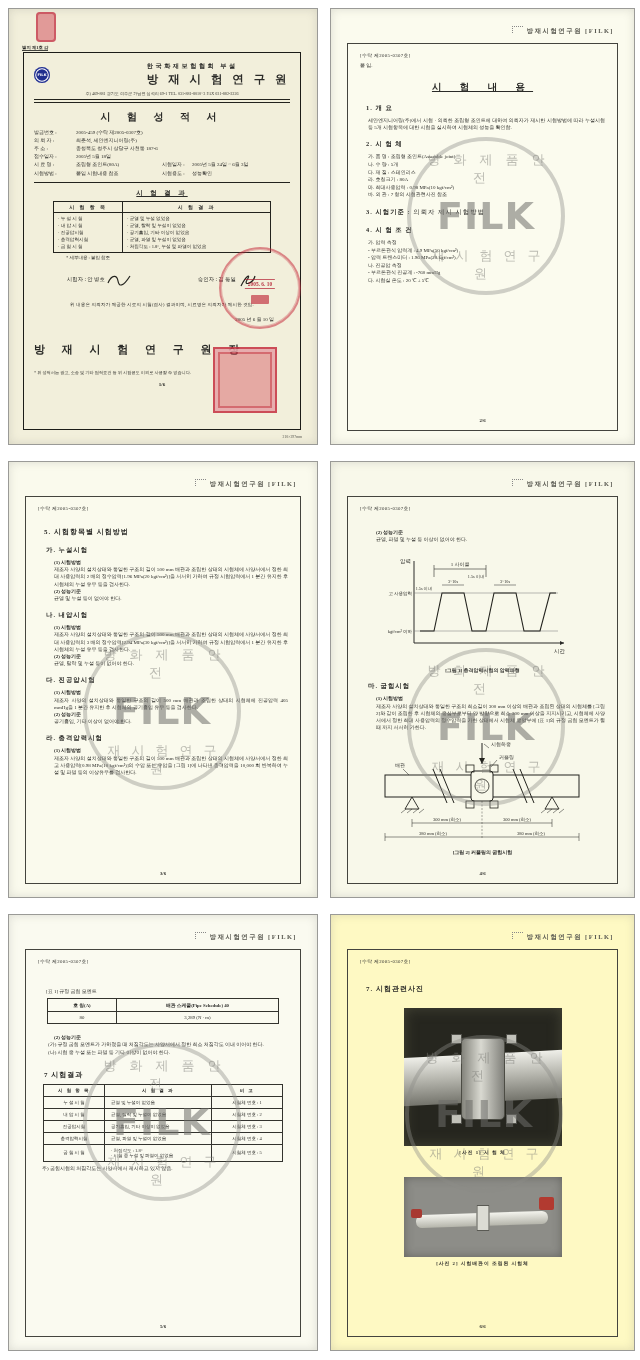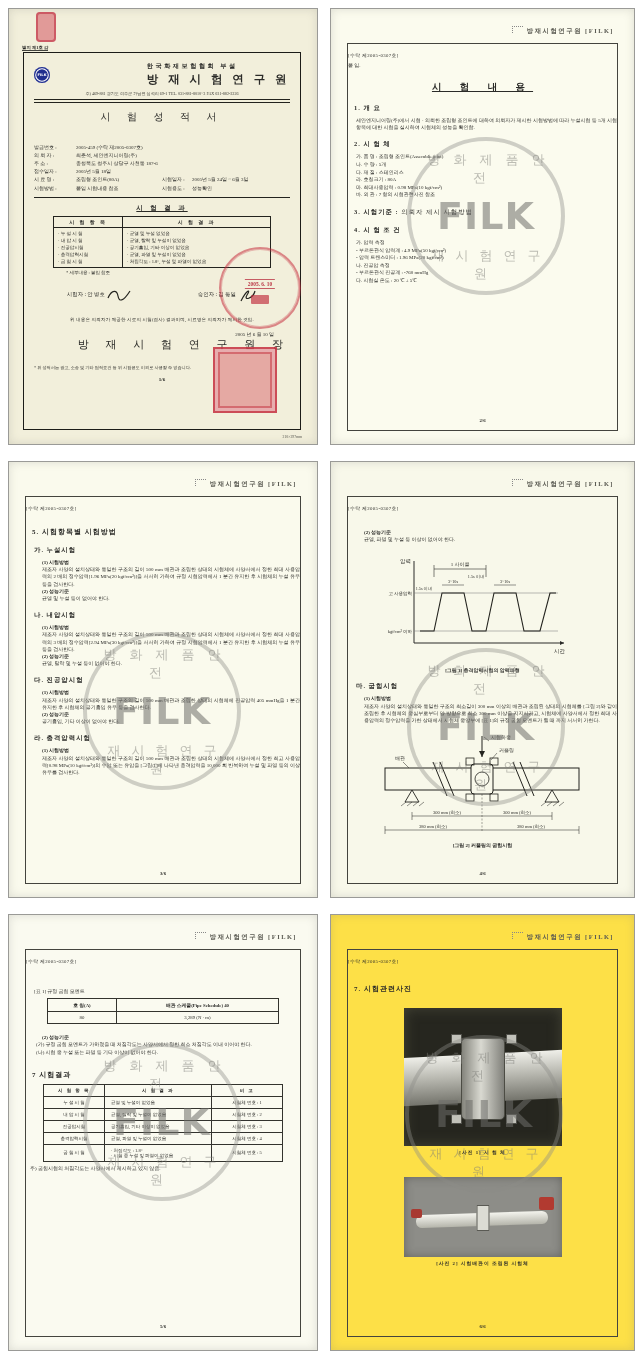--- a/index.html
+++ b/index.html
@@ -5,26 +5,26 @@
   html,body{margin:0;padding:0;}
   body{width:640px;background:#ffffff;font-family:"Liberation Serif",serif;color:#2b2b28;}
   .grid{display:grid;grid-template-columns:310px 305px;column-gap:12px;row-gap:16px;padding:8px 5px 7px 8px;}
   .tile{position:relative;height:437px;border:1px solid #9a9a97;box-sizing:border-box;overflow:hidden;
         box-shadow:inset 0 0 10px rgba(120,120,110,.22);}
   .paper1{background:#f2efdb;}
   .paper2{background:#fbfbee;}
   .paper3{background:#fafaed;}
   .paper4{background:#f8f8ea;}
   .paper5{background:#fafaf0;}
-  .paper6{background:#fde047;}
+  .paper6{background:#fef9c3;}
 
   
   .hdr{position:absolute;top:17px;right:20px;font-size:6.4px;letter-spacing:1.5px;color:#5a5a52;font-weight:bold;}
   .hdr .dots{display:inline-block;width:10px;height:6px;border-left:1px dotted #888;border-top:1px dotted #888;margin-right:4px;}
-  .frame{position:absolute;left:16px;right:16px;top:34px;bottom:13px;border:1px solid #44443e;padding:8px 0;overflow:hidden;}
+  .frame{position:absolute;left:16px;right:16px;top:34px;bottom:13px;border:1px solid #44443e;padding:8px 12px;overflow:hidden;}
   .consign{font-size:4.8px;letter-spacing:.4px;}
   .pnum{position:absolute;bottom:7px;left:0;right:0;text-align:center;font-size:4.8px;font-weight:bold;}
   .wm{position:absolute;width:150px;height:150px;border:4px solid rgba(140,140,135,.4);border-radius:50%;
       color:rgba(125,125,120,.5);pointer-events:none;}
   .wm .top{position:absolute;top:10px;left:0;width:100%;text-align:center;letter-spacing:13px;font-size:13px;text-indent:13px;}
   .wm .mid{position:absolute;top:50%;left:50%;transform:translate(-50%,-50%);font-size:38px;font-weight:bold;
            font-family:"DejaVu Sans",sans-serif;letter-spacing:1px;color:rgba(110,110,105,.55);}
   .wm .bot{position:absolute;bottom:8px;left:0;width:100%;text-align:center;letter-spacing:11px;font-size:13px;text-indent:11px;}
   .h2{font-size:6.4px;font-weight:bold;letter-spacing:1px;margin:9px 6px 4px;}
   .t{font-size:5px;line-height:7.2px;text-align:justify;}
@@ -37,36 +37,36 @@
   .p1-corner{position:absolute;left:13px;top:36px;font-size:4.4px;font-weight:bold;border-bottom:.5px solid #44443e;}
   .frame1{position:absolute;left:14px;right:16px;top:43px;bottom:14px;border:1.6px solid #1c1c18;padding:7px 10px;overflow:hidden;}
   .orghead{display:flex;align-items:center;justify-content:space-between;gap:8px;margin-top:2px;}
   .logo{width:16px;height:16px;border-radius:50%;background:#202e8e;color:#fff;display:flex;align-items:center;justify-content:center;
         font-family:"DejaVu Sans",sans-serif;font-size:3.6px;font-weight:bold;
         box-shadow:inset 0 0 0 1.2px #202e8e, inset 0 0 0 2.2px #ffffff;}
   .org1{font-size:6.2px;font-weight:bold;letter-spacing:2.5px;}
   .org2{font-size:11.5px;font-weight:bold;letter-spacing:3.5px;margin-top:1px;}
   .addr{text-align:center;font-size:4.1px;margin-top:4px;color:#3a3a34;}
   .dblrule{height:2.6px;border-top:1.4px solid #23231e;border-bottom:.7px solid #23231e;margin-top:2.5px;}
-  .title1{text-align:center;font-size:10px;font-weight:normal;letter-spacing:7px;margin:7px 0 20px;}
+  .title1{text-align:center;font-size:10px;font-weight:bold;letter-spacing:7px;margin:7px 0 5px;}
   .fr{display:flex;font-size:5px;line-height:8.1px;}
   .fl{width:42px;flex:none;}
   .half{display:flex;flex:1;}
   .rtitle{text-align:center;font-size:6.4px;font-weight:bold;letter-spacing:3px;text-decoration:underline;margin:6px 0 3px;}
   .rt1{border-collapse:collapse;margin:1px auto;width:218px;font-size:4.6px;}
   .rt1 th,.rt1 td{border:1px solid #23231e;padding:2px 4px;vertical-align:top;}
   .rt1 th{font-size:5px;letter-spacing:2px;font-weight:bold;text-align:center;}
   .rt1 .c1{width:60px;}
   .rt1 td div{line-height:7px;white-space:nowrap;}
   .detail{font-size:4.5px;margin:2px 0 0 32px;}
   .sigrow{display:flex;justify-content:space-around;align-items:center;font-size:5.4px;margin-top:12px;}
   .sig svg{vertical-align:middle;}
   .stmt{font-size:4.5px;text-align:center;margin-top:14px;letter-spacing:.2px;}
   .dateline{font-size:5px;text-align:right;margin:9px 16px 0 0;}
-  .director{text-align:right;font-size:11px;font-weight:normal;letter-spacing:7px;margin-top:0;}
+  .director{text-align:left;font-size:11px;font-weight:bold;letter-spacing:7px;margin-top:20px;}
   .footnote{font-size:4.2px;margin-top:13px;}
   .pnum1{text-align:center;font-size:5px;font-weight:bold;margin-top:7px;}
   .papersize{position:absolute;bottom:5px;right:15px;font-size:3.8px;color:#55554e;}
   .stamp-round{position:absolute;right:16px;top:238px;width:78px;height:78px;border:2.4px solid rgba(198,45,62,.55);
      border-radius:50%;box-shadow:inset 0 0 0 1px rgba(198,45,62,.3);}
   .stamp-round .d{position:absolute;left:50%;top:30px;transform:translateX(-50%);font-size:5.4px;font-weight:bold;
      color:rgba(180,30,50,.9);border-top:1px solid rgba(180,30,50,.7);border-bottom:1px solid rgba(180,30,50,.7);
      padding:1px 3px;white-space:nowrap;}
   .stamp-round .b{position:absolute;left:50%;top:46px;transform:translateX(-50%);width:18px;height:9px;
      background:rgba(190,40,58,.65);border-radius:1px;}

